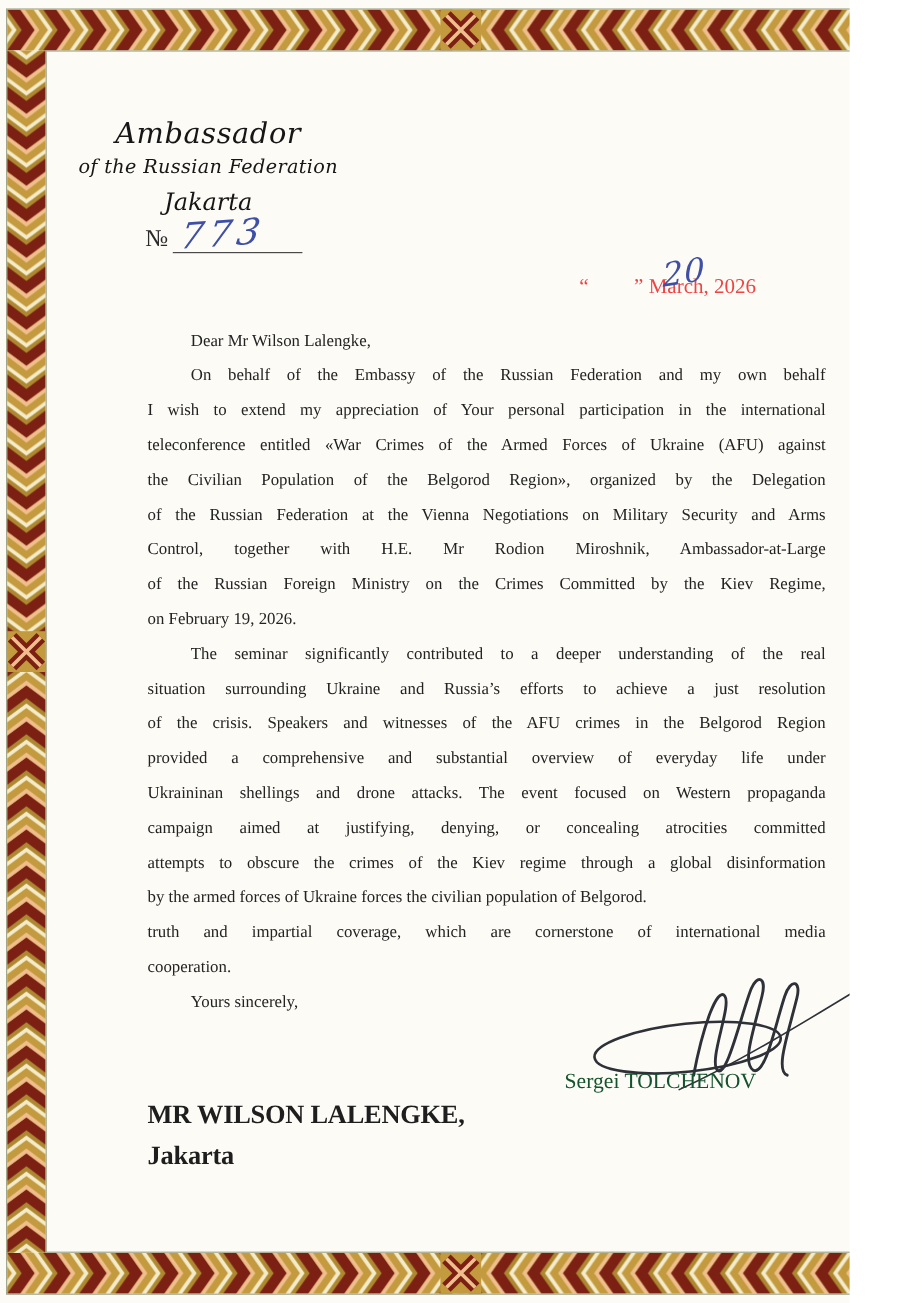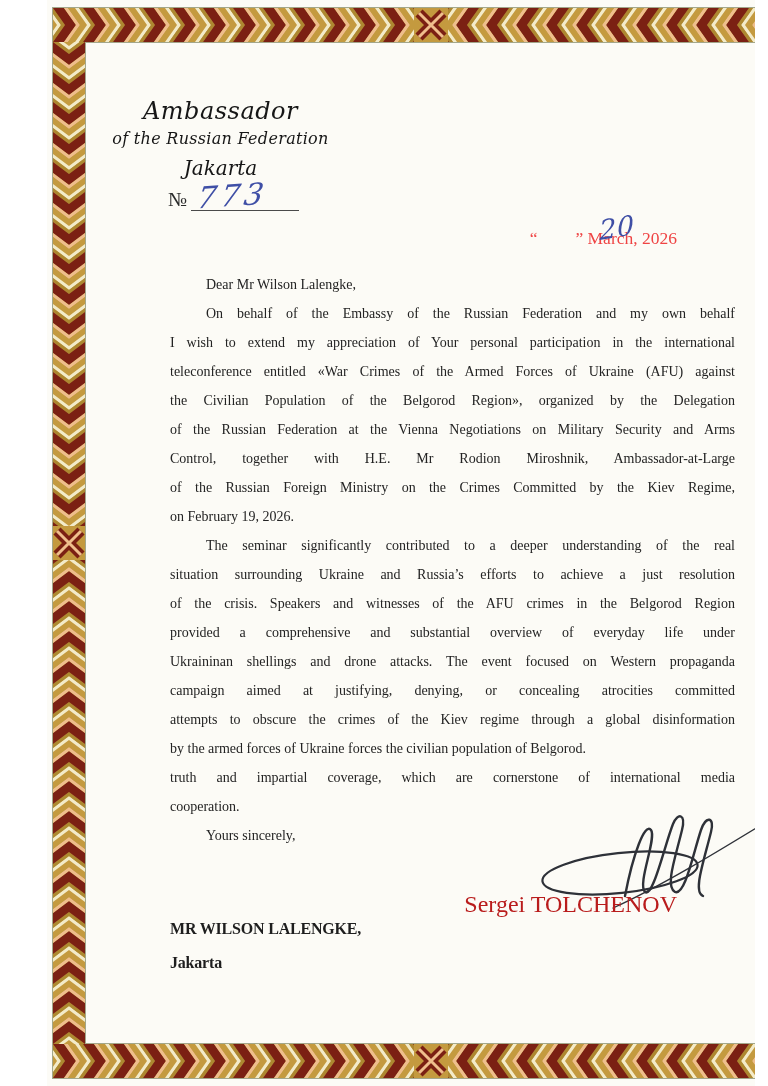--- a/index.html
+++ b/index.html
@@ -1,21 +1,20 @@
 <!DOCTYPE html>
 <html style="--paper: #fcfbf6; --text: #232323; --ink_blue: #3f4fa6; --signature_ink: #2e3138; --border_maroon: #7B2013; --border_gold: #C49A3F; --border_cream: #F3EBC9; --border_salmon: #EFBE8C; --border_olive: #AD8830;"><head>
 <meta charset="utf-8">
 <style>
   html,body{margin:0;padding:0;background:#ffffff;}
   .page{
     position:relative;width:708px;height:1086px;
     background:var(--paper,#fcfbf6);
     font-family:"Liberation Serif",serif;
     overflow:hidden;
-    margin-left:47px;
   }
   .border-svg{position:absolute;left:0;top:0;}
 
   
   .letterhead{
     position:absolute;left:46px;top:97px;width:255px;text-align:center;
     font-family:"DejaVu Serif",serif;font-style:italic;color:#161616;
   }
   .lh1{font-size:24px;line-height:28px;letter-spacing:.5px;}
   .lh2{font-size:16px;line-height:27px;letter-spacing:.3px;}
@@ -47,26 +46,26 @@
   .body-text{
     position:absolute;left:123px;top:270px;width:565px;
     font-size:14px;line-height:29px;color:#232323;
   }
   .ln{min-height:29px;white-space:normal;}
   .jl{text-align:justify;text-align-last:justify;}
   .ind{text-indent:36px;}
 
   
   .sig-svg{position:absolute;left:478px;top:784px;}
-  .sig-name{position:absolute;right:78px;top:891px;font-size:24px;color:#b91c1c;}
+  .sig-name{position:absolute;right:78px;top:891px;font-size:18px;color:#14532d;}
 
   
   .recipient{
     position:absolute;left:123px;top:919px;
-    font-weight:bold;font-size:16px;line-height:19px;
+    font-weight:bold;font-size:22px;line-height:19px;
     letter-spacing:-0.2px;color:#1e1e1e;
   }
   .recipient .city{margin-top:15px;}
 </style>
 </head>
 <body>
 
 <div class="page">
 
   <svg class="border-svg" width="768" height="1086" viewBox="0 0 768 1086" aria-hidden="true">

